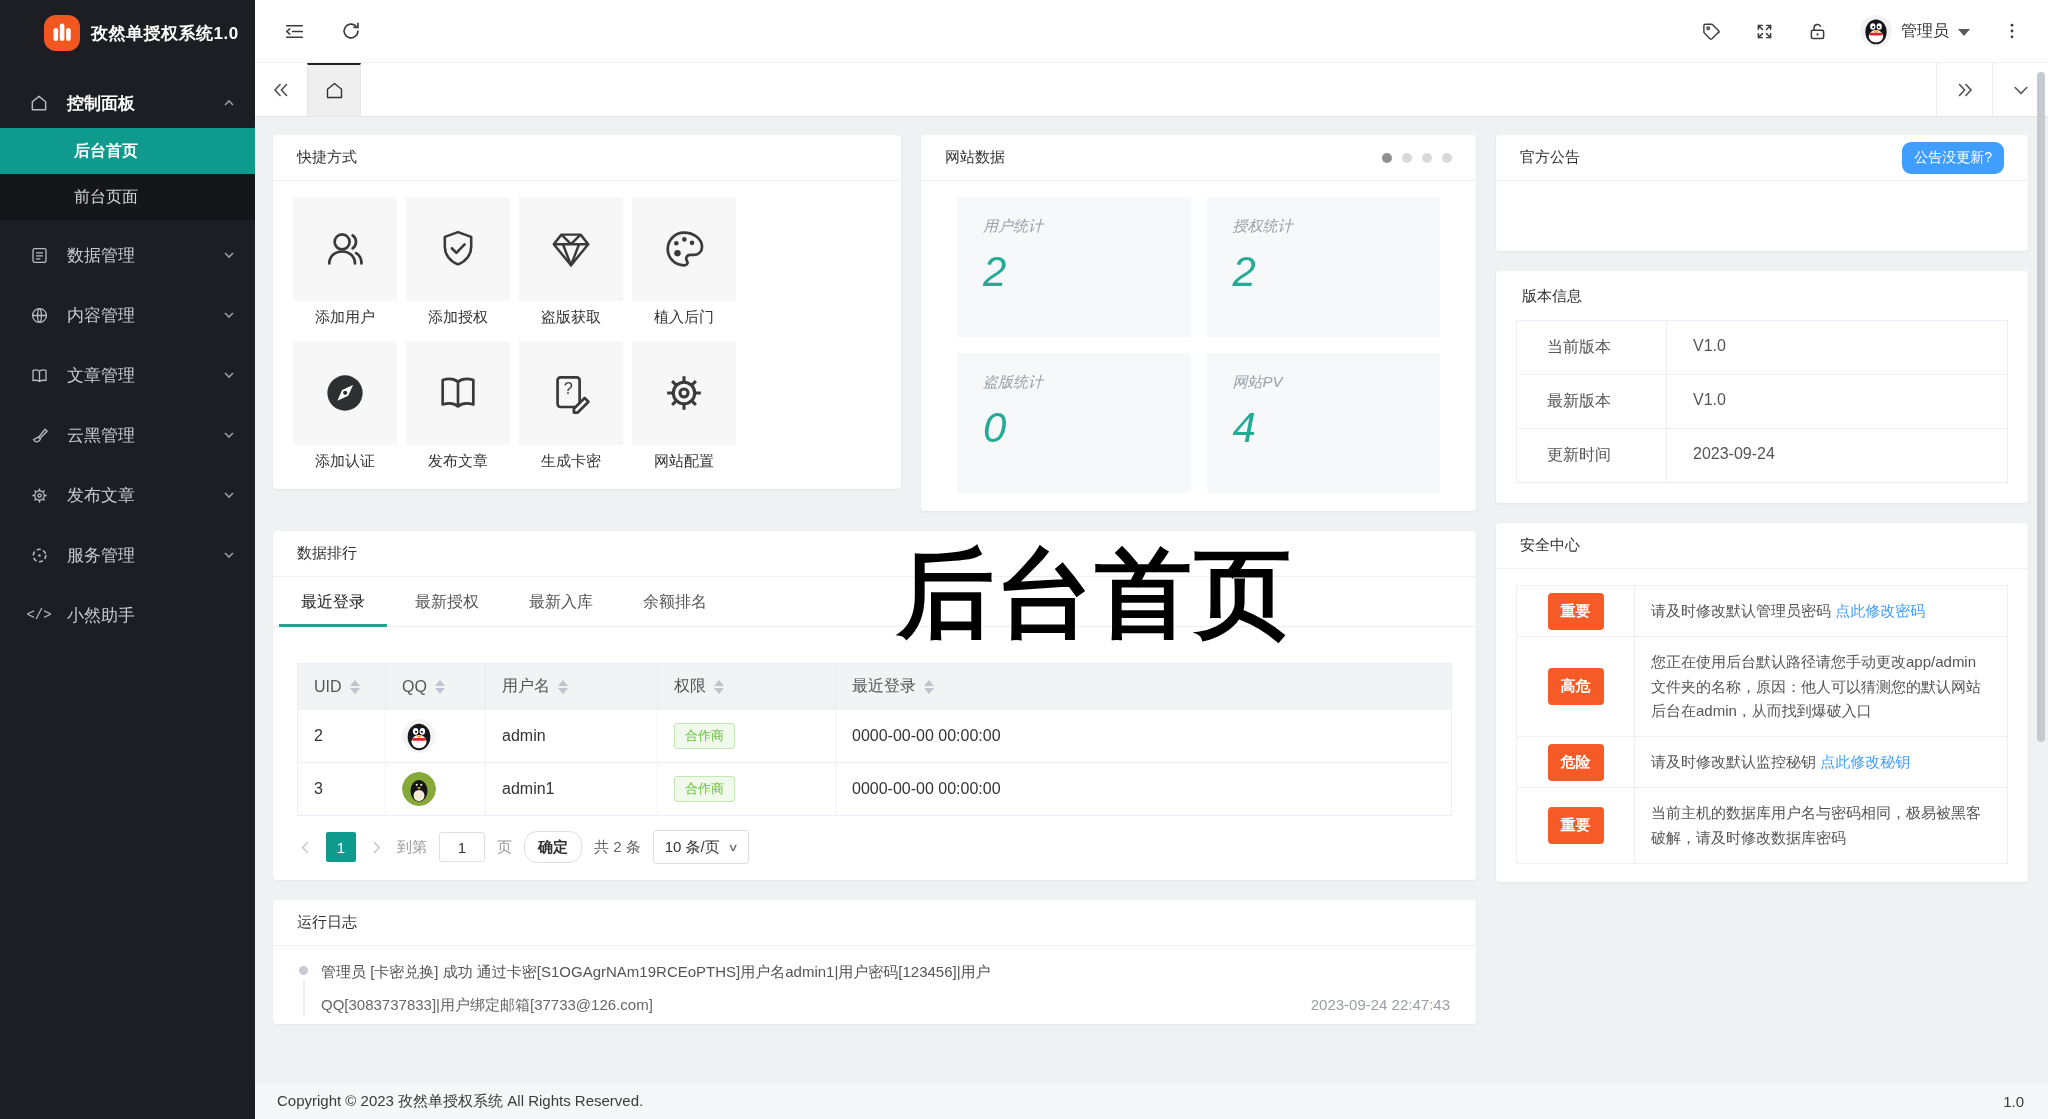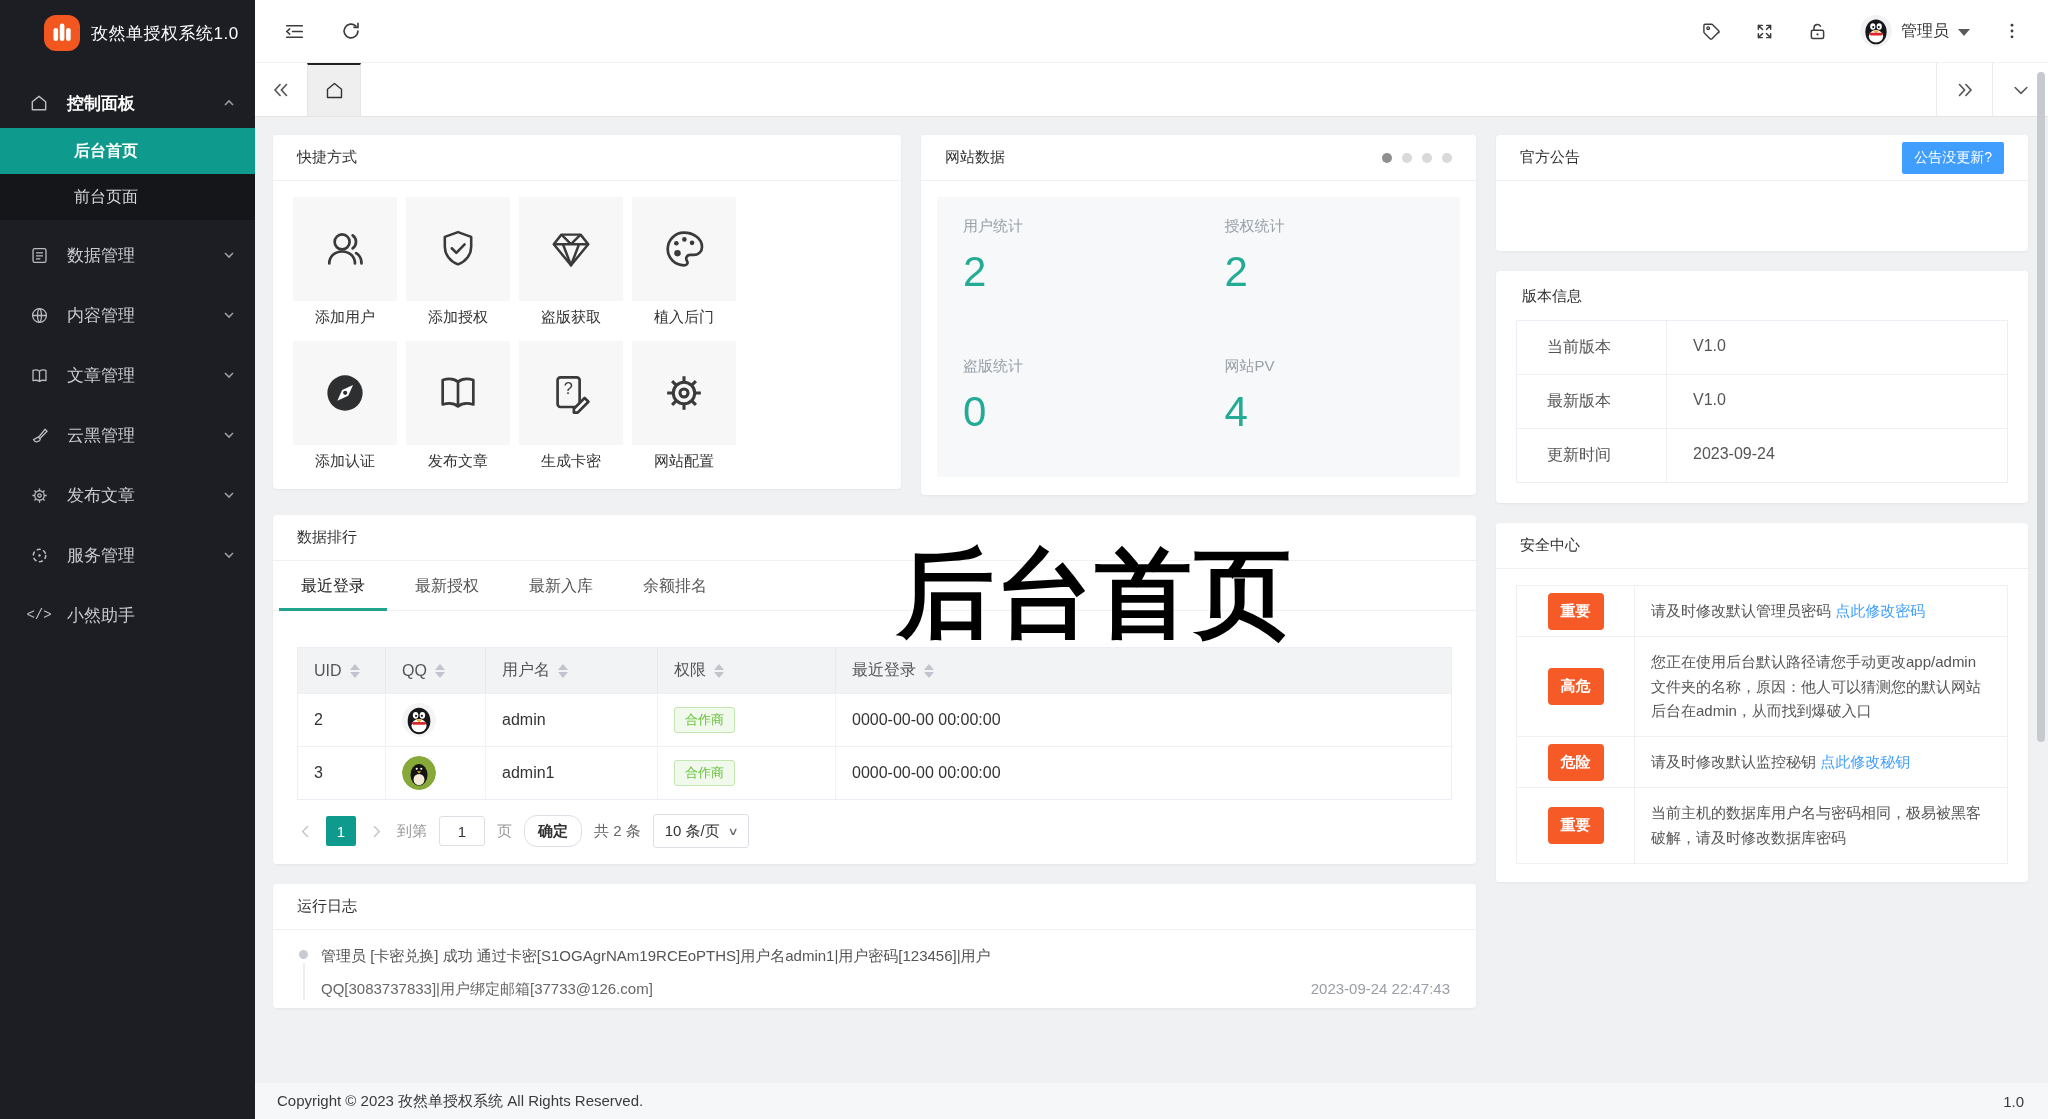--- a/index.html
+++ b/index.html
@@ -4,21 +4,21 @@
 <style>
   * { margin:0; padding:0; box-sizing:border-box; }
   html,body { width:2048px; height:1119px; overflow:hidden; }
   body { font-family:"Liberation Sans","DejaVu Sans",sans-serif; display:flex; background:#f0f1f3; color:#333; position:relative; }
   .clk { cursor:pointer; }
 
   
   .sidebar { width:255px; flex-shrink:0; background:#1d1e23; height:100%; display:flex; flex-direction:column; }
   .logo-row { height:66px; display:flex; align-items:center; padding-left:44px; gap:11px; }
   .logo-mark { width:36px; height:36px; flex-shrink:0; }
-  .logo-title { color:#fff; font-size:17px; font-weight:normal; letter-spacing:.5px; }
+  .logo-title { color:#fff; font-size:17px; font-weight:bold; letter-spacing:.5px; }
   .nav { padding-top:12px; }
   .nav-parent { height:50px; display:flex; align-items:center; padding:0 20px 0 28px; gap:17px; color:#c9cbd1; font-size:17px; margin-bottom:10px; }
   .nav-parent .nicon { width:22px; display:flex; justify-content:center; color:#b9bbc2; }
   .nav-parent .nlabel { flex:1; }
   .nav-parent.active { color:#fff; font-weight:bold; margin-bottom:0; }
   .nav-chevron { color:#9a9ca3; display:flex; }
   .submenu { background:#15161a; margin-bottom:10px; }
   .sub-item { height:46px; display:flex; align-items:center; padding-left:74px; color:#d6d7db; font-size:16px; }
   .sub-item.active { background:#0e9b8d; color:#fff; font-weight:bold; }
   .code-glyph { font-family:"Liberation Mono","DejaVu Sans Mono",monospace; font-size:14px; color:#b9bbc2; }
@@ -54,21 +54,21 @@
   .shortcuts-card { width:628px; flex-shrink:0; }
   .sc-grid { display:grid; grid-template-columns:repeat(4,104px); gap:14px 9px; padding:16px 20px 18px; }
   .sc-box { height:104px; background:#f7f7f7; display:flex; align-items:center; justify-content:center; color:#3a3a3a; }
   .sc-label { text-align:center; font-size:15px; color:#333; margin-top:7px; }
 
   
   .sitedata-card { flex:1; }
   .dots { display:flex; gap:10px; }
   .dot { width:10px; height:10px; border-radius:50%; background:#d9d9d9; }
   .dot.on { background:#8f8f8f; }
-  .st-grid { display:grid; grid-template-columns:1fr 1fr; padding:16px 16px 18px; }
+  .st-grid { display:grid; grid-template-columns:1fr 1fr; gap:16px; padding:16px 36px 18px;font-style:italic; }
   .st-tile { background:#f7f8fa; height:140px; padding:20px 26px; }
   .st-label { font-size:15px; color:#98a0a8; }
   .st-value { font-size:42px; color:#23ab96; margin-top:12px; font-weight:400; }
 
   
   .tabs-row { display:flex; gap:46px; padding:0 26px; border-bottom:1px solid #f0f0f0; }
   .rk-tab { padding:15px 2px 13px; font-size:16px; color:#555; position:relative; }
   .rk-tab.active { color:#222; }
   .rk-tab.active::after { content:""; position:absolute; left:-20px; right:-20px; bottom:-1px; height:3px; background:#20a58c; }
   .rk-table { margin:36px 24px 0; border:1px solid #ebeef5; }
@@ -97,21 +97,21 @@
   .log-entry { padding:15px 26px 0 26px; display:flex; gap:13px; }
   .log-rail { display:flex; flex-direction:column; align-items:center; flex-shrink:0; padding-top:5px; }
   .log-dot { width:9px; height:9px; border-radius:50%; background:#c8ccd2; }
   .log-rail::after { content:""; width:2px; flex:1; background:#eceef1; margin-top:4px; }
   .log-text { flex:1; font-size:15px; color:#555; line-height:1.45; }
   .log-line2 { display:flex; justify-content:space-between; margin-top:11px; color:#666; }
   .log-time { color:#9a9da3; }
 
   
   .ann-card { height:116px; }
-  .ann-btn { background:#409eff; color:#fff; font-size:14px; padding:7px 12px; border-radius:2px; border:none; }
+  .ann-btn { background:#409eff; color:#fff; font-size:14px; padding:7px 12px; border-radius:9px; border:none; }
 
   
   .ver-card { padding:16px 20px 20px; }
   .ver-title { font-size:15px; color:#333; padding:0 6px 14px; }
   .ver-table { border:1px solid #ebeef5; }
   .ver-row { display:flex; border-top:1px solid #f0f0f0; }
   .ver-row:first-child { border-top:none; }
   .ver-label { width:150px; padding:16px 0 16px 30px; color:#555; font-size:16px; border-right:1px solid #f0f0f0; }
   .ver-value { padding:16px 0 16px 26px; color:#555; font-size:16px; }
 

